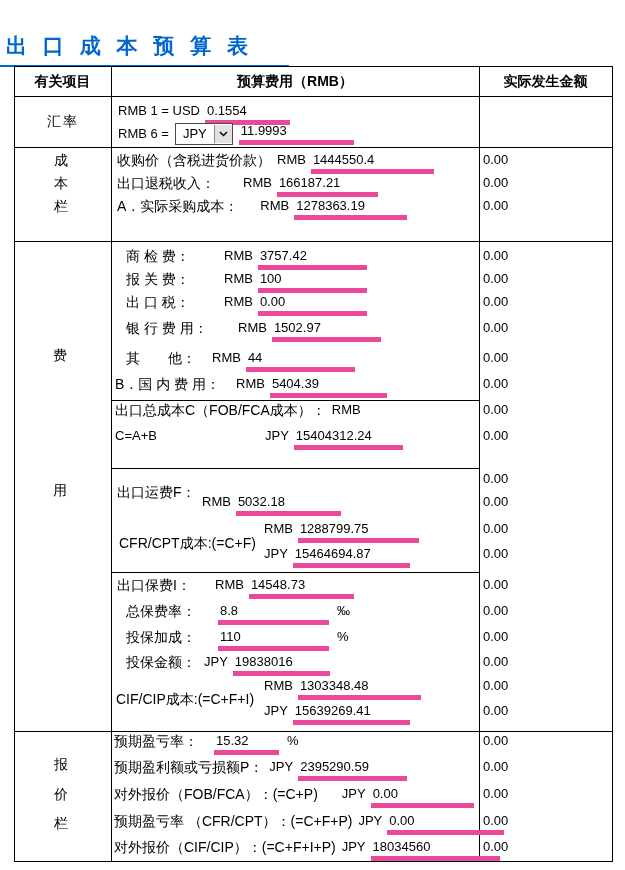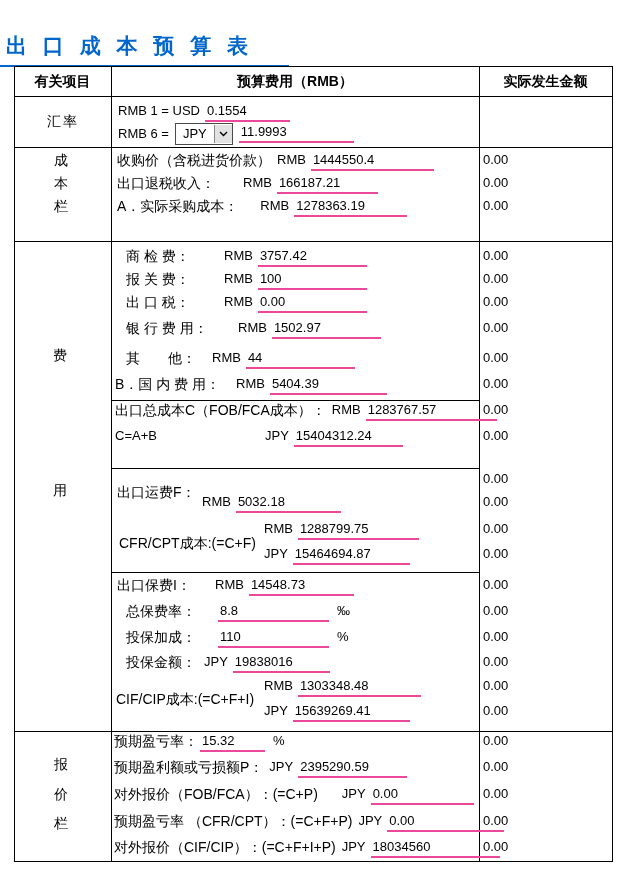--- a/index.html
+++ b/index.html
@@ -9,21 +9,21 @@
   .title{display:inline-block;font-size:21px;font-weight:bold;letter-spacing:5px;
          color:#0066CC;border-bottom:2px solid #0066CC;padding:0 36px 5px 6px;}
   .table-frame{position:absolute;left:14px;top:66px;width:597px;height:794px;border:1px solid #000;}
   .vline{position:absolute;width:1px;background:#000;}
   .hline{position:absolute;height:1px;background:#000;}
   .hcell{position:absolute;top:73px;font-size:14px;text-align:center;font-weight:bold;}
   .vlabel{position:absolute;font-size:14px;letter-spacing:2px;}
   .fline{position:absolute;white-space:nowrap;display:flex;align-items:flex-start;height:19px;}
   .lbl{font-size:14px;}
   .cur{font-size:13px;margin:0 5px 0 6px;}
-  .val{font-size:13px;border-bottom:2px solid #ec4899;padding:0 3px 2px 2px;display:inline-block;}
+  .val{font-size:13px;border-bottom:5px solid #ec4899;padding:0 3px 2px 2px;display:inline-block;}
   .suf{font-size:13px;margin-left:8px;}
   .actual{position:absolute;left:483px;font-size:13px;}
   .combo{display:inline-flex;align-items:center;height:20px;border:1px solid #4a4a4a;
          background:#fff;margin:0 6px;align-self:center;}
   .combo-text{font-size:13px;padding:0 7px;}
   .combo-btn{width:17px;height:18px;background:#e2e2e2;border-left:1px solid #8a8a8a;
              display:flex;align-items:center;justify-content:center;}
 </style>
 </head>
 <body>
@@ -119,21 +119,20 @@
   </div>
   <div class="fline" style="left:115px;top:376px">
     <span class="lbl">B．国 内 费 用：</span>
     <span class="cur" style="margin-left:16px">RMB</span>
     <span class="val" style="min-width:112px">5404.39</span>
   </div>
 
   <div class="fline" style="left:115px;top:402px">
     <span class="lbl">出口总成本C（FOB/FCA成本）：</span>
     <span class="cur">RMB</span>
-    <span class="val" style="min-width:126px">1283767.57</span>
   </div>
   <div class="fline" style="left:115px;top:428px">
     <span class="lbl" style="width:144px;font-size:13px">C=A+B</span>
     <span class="cur">JPY</span>
     <span class="val" style="min-width:104px">15404312.24</span>
   </div>
 
   <div class="fline" style="left:117px;top:484px">
     <span class="lbl">出口运费F：</span>
   </div>
@@ -180,21 +179,21 @@
     <span class="cur">RMB</span>
     <span class="val" style="min-width:118px">1303348.48</span>
   </div>
   <div class="fline" style="left:258px;top:703px">
     <span class="cur">JPY</span>
     <span class="val" style="min-width:112px">15639269.41</span>
   </div>
 
   <div class="fline" style="left:114px;top:733px">
     <span class="lbl">预期盈亏率：</span>
-    <span class="val" style="min-width:60px;margin-left:2px">15.32</span>
+    <span class="val" style="min-width:60px;margin-left:16px">15.32</span>
     <span class="suf">%</span>
   </div>
   <div class="fline" style="left:114px;top:759px">
     <span class="lbl">预期盈利额或亏损额P：</span>
     <span class="cur">JPY</span>
     <span class="val" style="min-width:104px">2395290.59</span>
   </div>
   <div class="fline" style="left:114px;top:786px">
     <span class="lbl">对外报价（FOB/FCA）：(=C+P)</span>
     <span class="cur" style="margin-left:24px">JPY</span>

